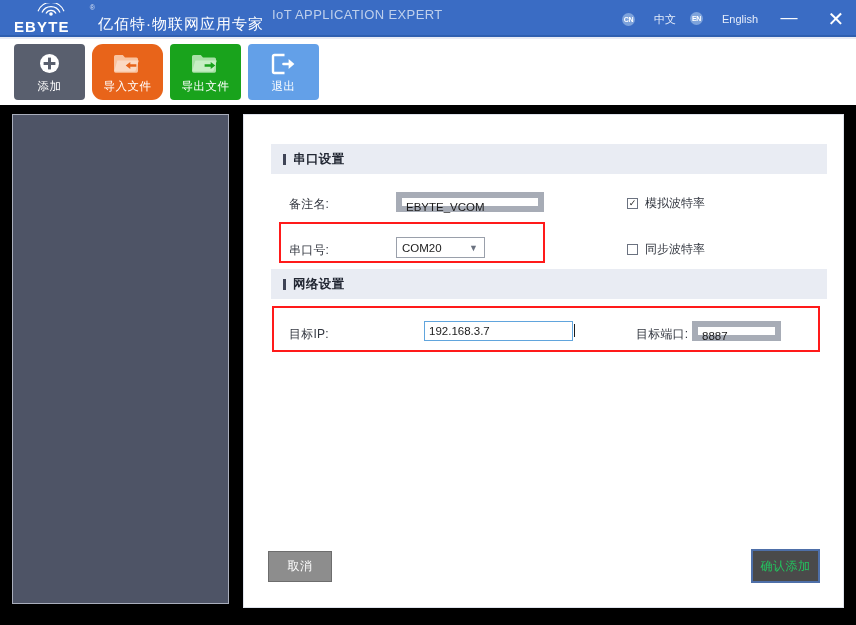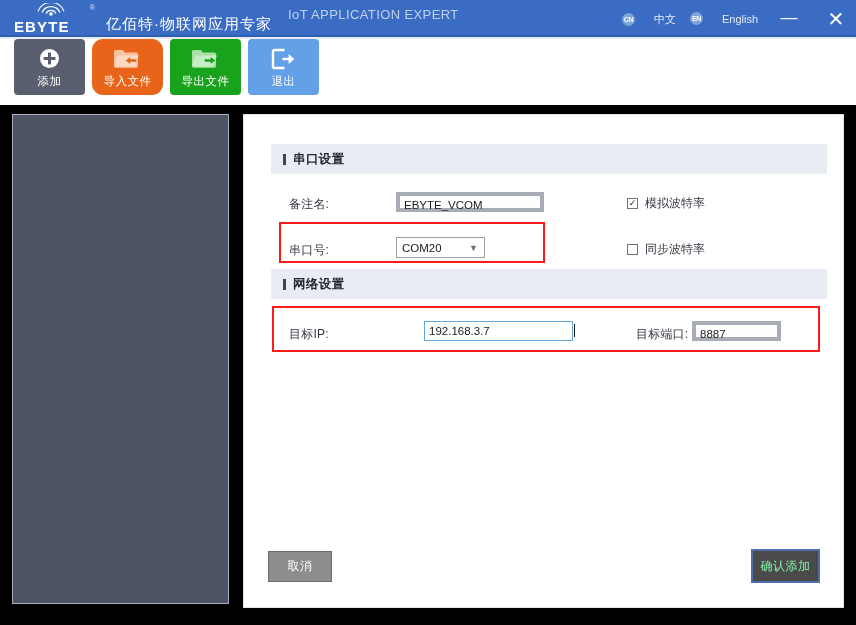--- a/index.html
+++ b/index.html
@@ -14,21 +14,21 @@
   #titlebar {
     position: absolute; left: 0; top: 0; width: 856px; height: 37px;
     background: #3a6cc4;
     display: flex; align-items: center;
   }
   #titlebar::after {
     content: ""; position: absolute; left: 0; bottom: 0; width: 100%; height: 2px;
     background: #2f5fb0;
   }
   #logo-block {
-    display: flex; align-items: flex-end; margin-left: 14px; position: relative; gap: 8px;
+    display: flex; align-items: flex-end; margin-left: 14px; position: relative;
   }
   #logo-mark {
     position: relative; width: 74px; height: 32px;
   }
   #logo-wave {
     position: absolute; left: 16px; top: 0px; width: 42px; height: 15px;
     color: #ffffff;
   }
   #logo-reg {
     position: absolute; right: -7px; top: 1px; color: #d8e2f5; font-size: 7px;
@@ -67,21 +67,21 @@
   #btn-close {
     position: absolute; left: 823px; top: 8px; width: 26px; height: 24px;
     color: #ffffff; font-size: 20px; line-height: 22px; text-align: center;
     cursor: pointer; font-weight: 400;
   }
 
   
   #toolbar {
     position: absolute; left: 0; top: 39px; width: 856px; height: 66px;
     background: #ffffff;
-    display: flex; align-items: flex-start; padding-left: 14px; gap: 7px;
+    display: flex; align-items: center; padding-left: 14px; gap: 7px;
   }
   .tool-btn {
     width: 71px; height: 56px; border-radius: 4px;
     display: flex; flex-direction: column; align-items: center; justify-content: center;
     cursor: pointer; position: relative;
   }
   .tool-icon { height: 26px; display: flex; align-items: center; justify-content: center; }
   .tool-label { color: #ffffff; font-size: 11.5px; margin-top: 2px; letter-spacing: .5px; }
   #tool-add { background: #595f6e; }
   #tool-import { background: #e8641a; border-radius: 11px; }
@@ -115,21 +115,21 @@
     font-size: 12.5px; color: #222733; font-weight: bold; margin-left: 7px; letter-spacing: .4px;
   }
   #sec-serial-head { top: 29px; }
   #sec-net-head { top: 154px; }
 
   .form-label {
     position: absolute; font-size: 12px; color: #333740; letter-spacing: .2px;
   }
   .txt-input {
     position: absolute; height: 20px;
-    border: 4px solid #0c4a6e; background: #ffffff;
+    border: 6px solid #0c4a6e; background: #ffffff;
     font-size: 11.5px; color: #1b1b1b; padding: 0 4px;
     font-family: "Liberation Sans", sans-serif;
     line-height: 18px;
   }
   .txt-input.focused { border: 1px solid #61a5dd; }
   .txt-input.readonlyish { background: #fefefe; border-color: #a7acb6; }
   .caret {
     position: absolute; width: 1px; height: 13px; background: #1b1b1b;
   }
   .select-box {
@@ -161,21 +161,21 @@
   #btn-cancel {
     position: absolute; left: 268px; top: 551px; width: 64px; height: 31px;
     background: #8d8d8d; border: 1px solid #6d6d6d;
     color: #ffffff; font-size: 12px;
     display: flex; align-items: center; justify-content: center; cursor: pointer;
     letter-spacing: .5px;
   }
   #btn-confirm {
     position: absolute; left: 751px; top: 549px; width: 69px; height: 34px;
     background: #4a4a4a; border: 2px solid #4e6fa8;
-    color: #86efac; font-size: 12px;
+    color: #22c55e; font-size: 12px;
     display: flex; align-items: center; justify-content: center; cursor: pointer;
     letter-spacing: .5px;
   }
 </style>
 </head>
 <body>
 
 <div id="titlebar">
   <div id="logo-block">
     <div id="logo-mark">

